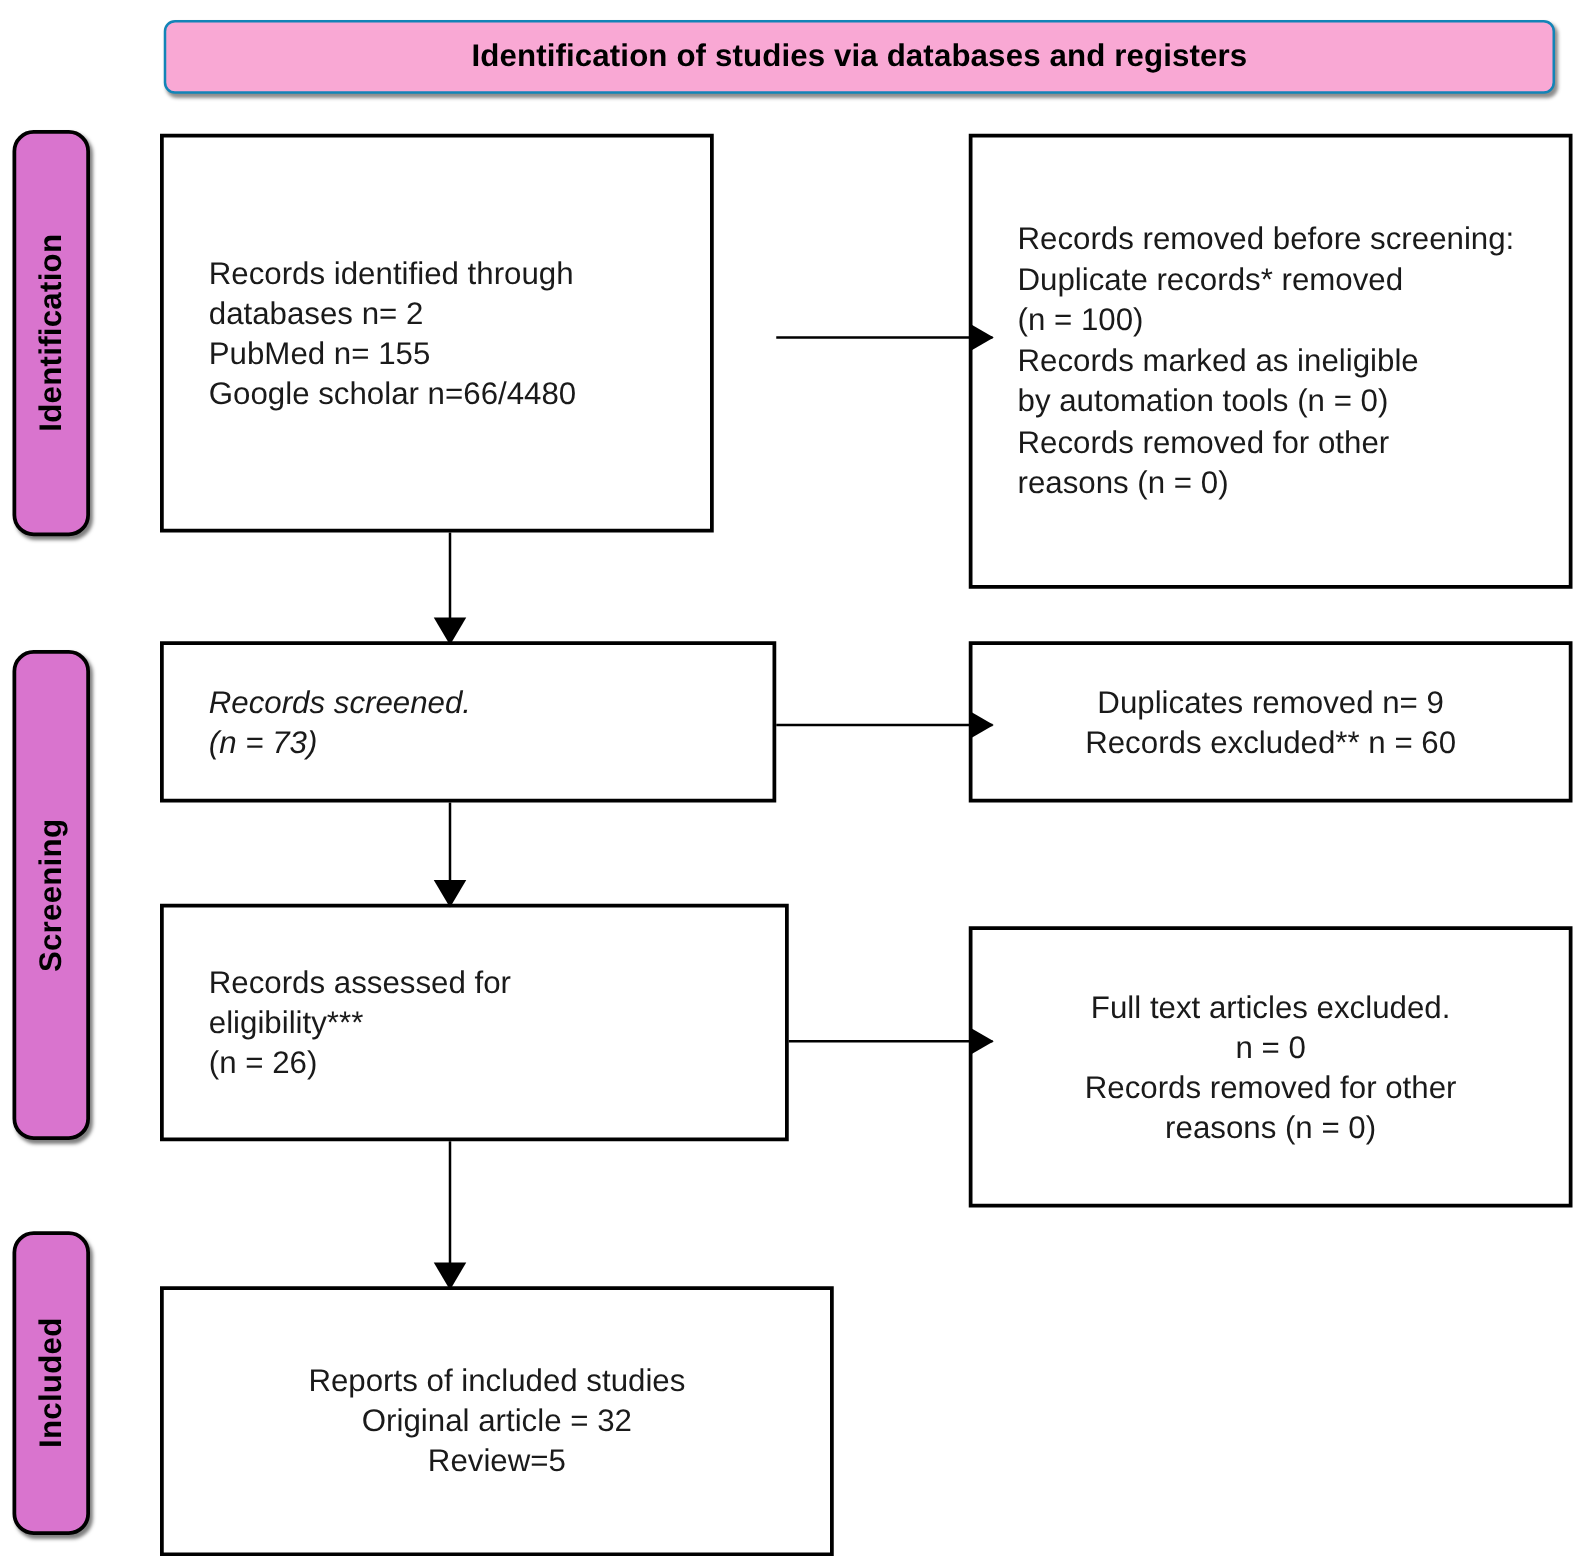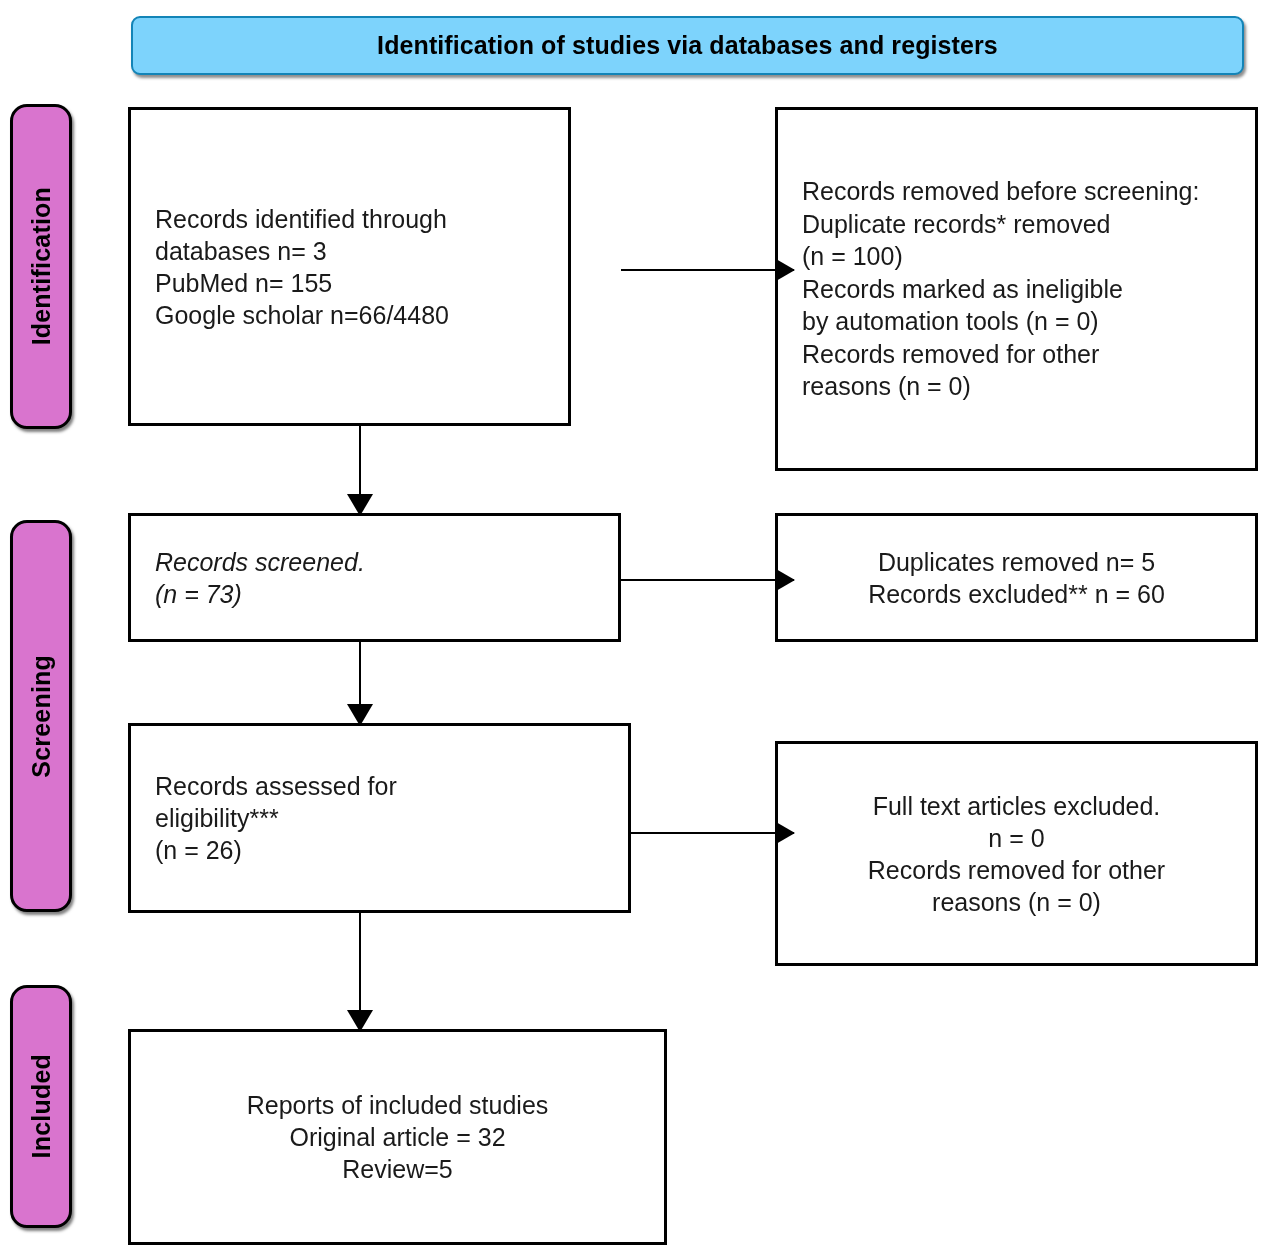--- a/index.html
+++ b/index.html
@@ -20,21 +20,21 @@
     overflow: hidden;
   }
 
   
   .banner {
     position: absolute;
     left: 131px;
     top: 16px;
     width: 1113px;
     height: 59px;
-    background: #7dd3fc;
+    background: #f9a8d4;
     border: 2px solid #1384B7;
     border-radius: 9px;
     box-shadow: 2px 3px 3px rgba(0,0,0,0.45);
     display: flex;
     align-items: center;
     justify-content: center;
     box-sizing: border-box;
   }
   .banner-text {
     font-size: 25px;
@@ -81,21 +81,21 @@
     display: flex;
     flex-direction: column;
     justify-content: center;
   }
   .node .line {
     font-size: 25px;
     line-height: 1.28;
     color: #1a1a1a;
     white-space: pre-wrap;
   }
-  .node.pad-left .line  { padding-left: 24px; text-align: left; }
+  .node.pad-left .line  { padding-left: 36px; text-align: left; }
   .node.pad-ctr  .line  { text-align: center; }
   .line.indent { padding-left: 58px; }
 
   
   #node-identified   { left: 128px; top: 107px; width: 443px; height: 319px; }
   #node-removed      { left: 775px; top: 107px; width: 483px; height: 364px; }
   #node-screened     { left: 128px; top: 513px; width: 493px; height: 129px; font-style: italic; }
   #node-duplicates   { left: 775px; top: 513px; width: 483px; height: 129px; }
   #node-eligibility  { left: 128px; top: 723px; width: 503px; height: 190px; }
   #node-fulltext     { left: 775px; top: 741px; width: 483px; height: 225px; }
@@ -165,42 +165,42 @@
   </div>
   <div class="stage" id="stage-screening">
     <span class="stage-text">Screening</span>
   </div>
   <div class="stage" id="stage-included">
     <span class="stage-text">Included</span>
   </div>
 
   <div class="node pad-left" id="node-identified">
     <div class="line">Records identified through</div>
-    <div class="line">databases n= 3</div>
+    <div class="line">databases n= 2</div>
     <div class="line">PubMed n= 155</div>
     <div class="line">Google scholar n=66/4480</div>
   </div>
 
   <div class="node pad-left" id="node-removed">
     <div class="line"><span>Records removed </span><span class="italic">before screening</span><span>:</span></div>
     <div class="line indent">Duplicate records* removed</div>
     <div class="line indent">(n = 100)</div>
     <div class="line indent">Records marked as ineligible</div>
     <div class="line indent">by automation tools (n = 0)</div>
     <div class="line indent">Records removed for other</div>
     <div class="line indent">reasons (n = 0)</div>
   </div>
 
   <div class="node pad-left" id="node-screened">
     <div class="line">Records screened.</div>
     <div class="line">(n = 73)</div>
   </div>
 
   <div class="node pad-ctr" id="node-duplicates">
-    <div class="line">Duplicates removed n= 5</div>
+    <div class="line">Duplicates removed n= 9</div>
     <div class="line">Records excluded** n = 60</div>
   </div>
 
   <div class="node pad-left" id="node-eligibility">
     <div class="line">Records assessed for</div>
     <div class="line">eligibility***</div>
     <div class="line">(n = 26)</div>
   </div>
 
   <div class="node pad-ctr" id="node-fulltext">

